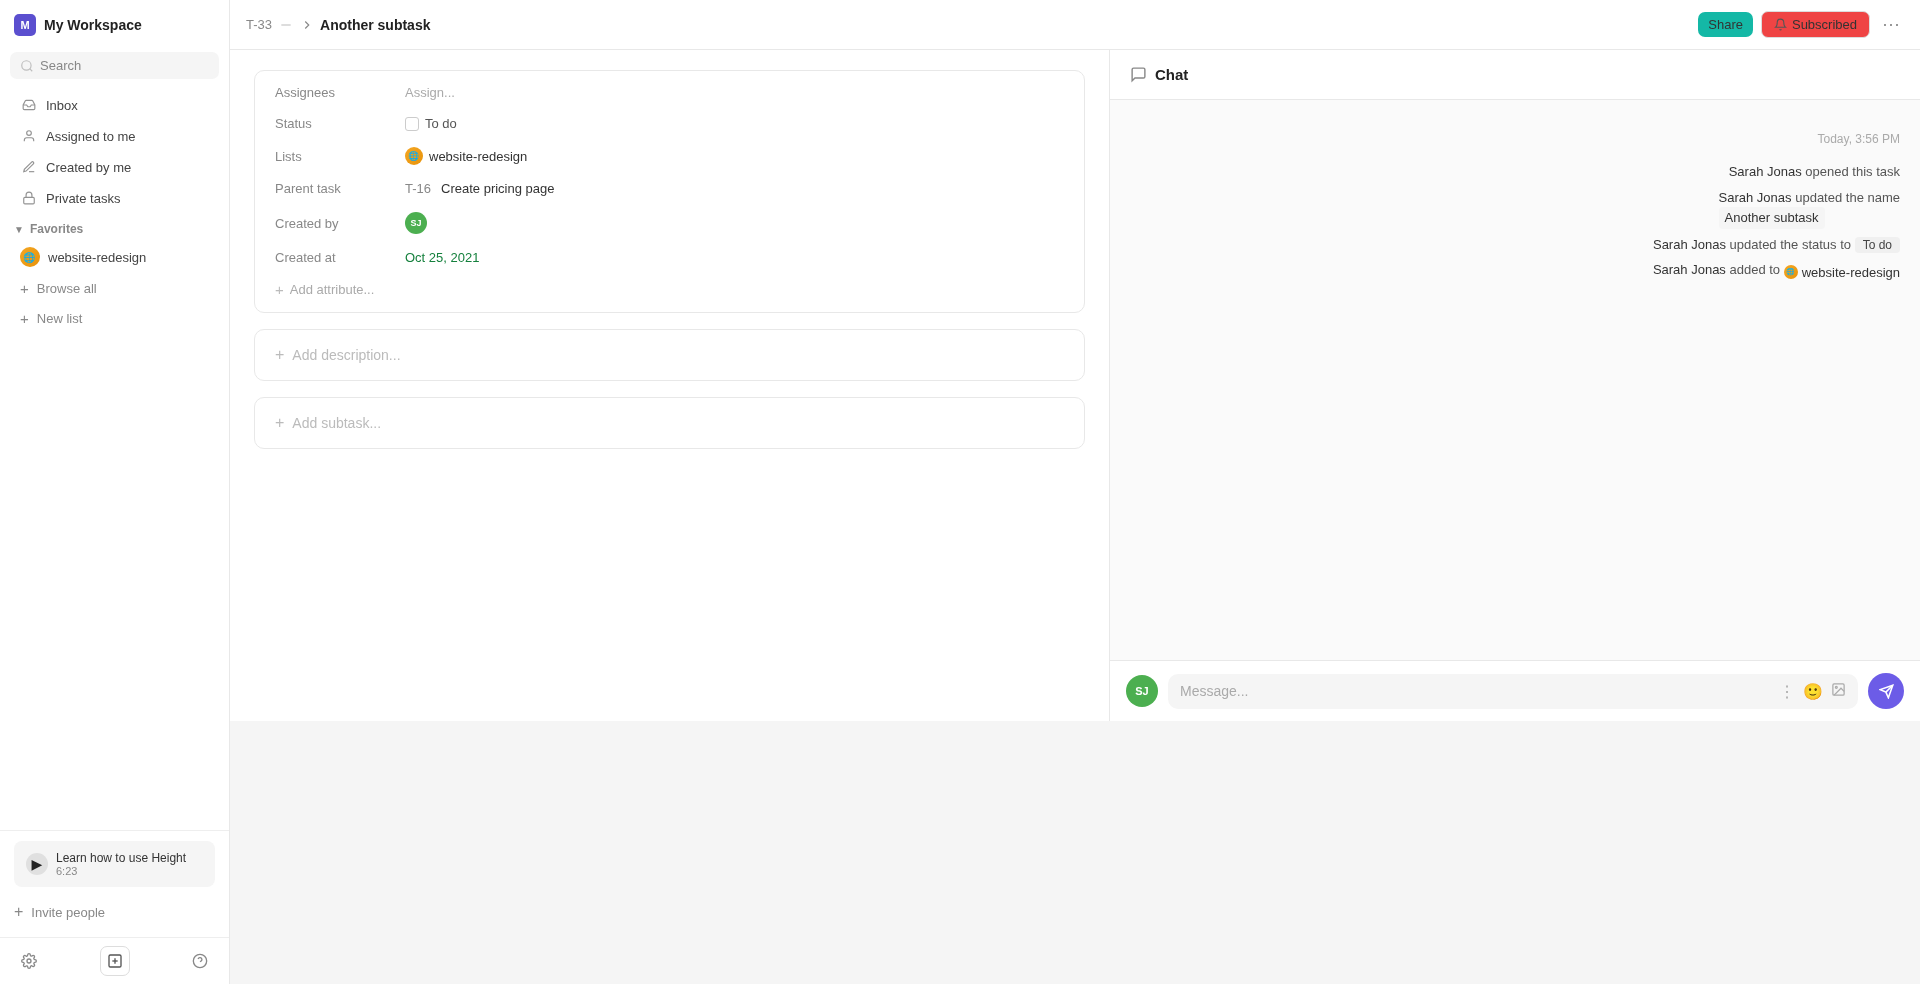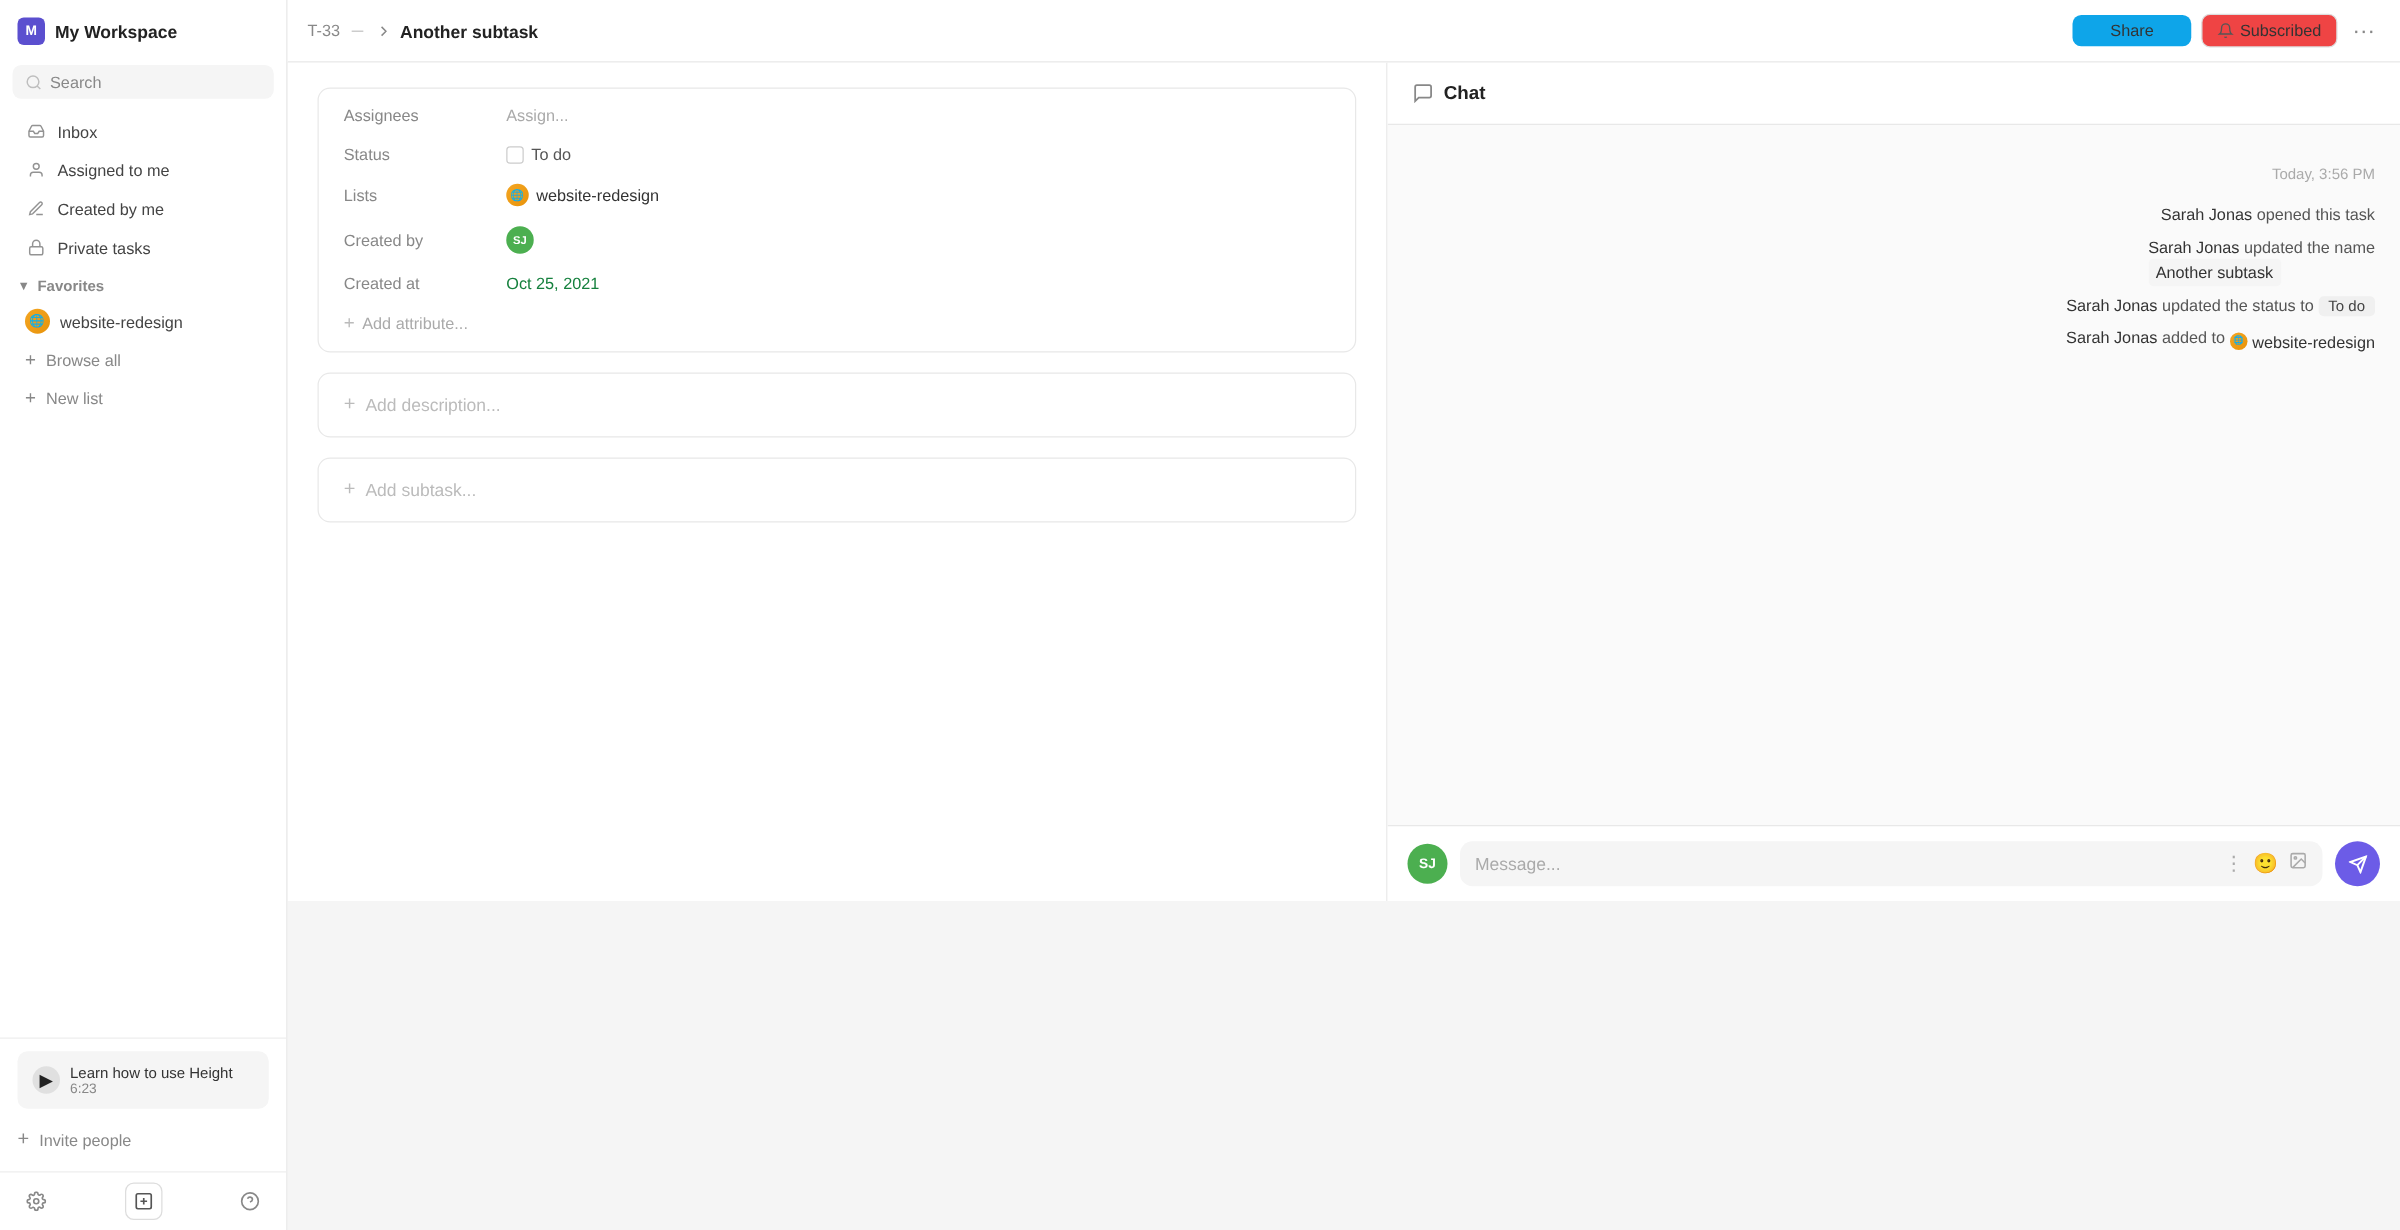--- a/index.html
+++ b/index.html
@@ -42,21 +42,21 @@
     
     #main { flex: 1; display: flex; flex-direction: column; height: 721px; overflow: hidden; }
 
     
     #topbar { display: flex; align-items: center; padding: 10px 16px; background: #fff; border-bottom: 1px solid #e8e8e8; gap: 8px; height: 50px; }
     .breadcrumb { display: flex; align-items: center; gap: 6px; color: #666; font-size: 13px; }
     .breadcrumb .task-id { color: #888; }
     .breadcrumb .sep { color: #ccc; width: 16px; height: 16px; }
     .breadcrumb .task-name { font-weight: 600; color: #222; font-size: 14px; }
     .topbar-right { margin-left: auto; display: flex; align-items: center; gap: 8px; }
-    .share-btn { background: #0ea5e9; border: none; padding: 5px 30px; border-radius: 7px; font-size: 13px; font-weight: 500; cursor: pointer; color: #333; }
+    .share-btn { background: #14b8a6; border: none; padding: 5px 10px; border-radius: 7px; font-size: 13px; font-weight: 500; cursor: pointer; color: #333; }
     .subscribed-btn { display: flex; align-items: center; gap: 5px; background: #ef4444; border: 1px solid #ddd; padding: 5px 12px; border-radius: 7px; font-size: 13px; cursor: pointer; color: #333; }
     .more-btn { background: none; border: none; cursor: pointer; color: #888; font-size: 18px; padding: 4px; border-radius: 6px; }
 
     
     #content { display: flex; flex: 1; overflow: hidden; }
 
     
     #task-panel { width: 880px; flex-shrink: 0; background: #fff; overflow-y: auto; padding: 20px 24px; border-right: 1px solid #e8e8e8; }
 
     
@@ -280,20 +280,27 @@
         </div>
 
         <div class="attr-row">
           <span class="attr-label">Lists</span>
           <div class="attr-value">
             <div class="list-globe">🌐</div>
             <span>website-redesign</span>
           </div>
         </div>
 
+        <div class="attr-row">
+          <span class="attr-label">Parent task</span>
+          <div class="attr-value">
+            <span class="parent-id">T-16</span>
+            <span style="margin-left:4px;" class="parent-name">Create pricing page</span>
+          </div>
+        </div>
 
         <div class="attr-row">
           <span class="attr-label">Created by</span>
           <div class="attr-value">
             <div class="sj-avatar">
               <span>SJ</span>
             </div>
           </div>
         </div>
 

